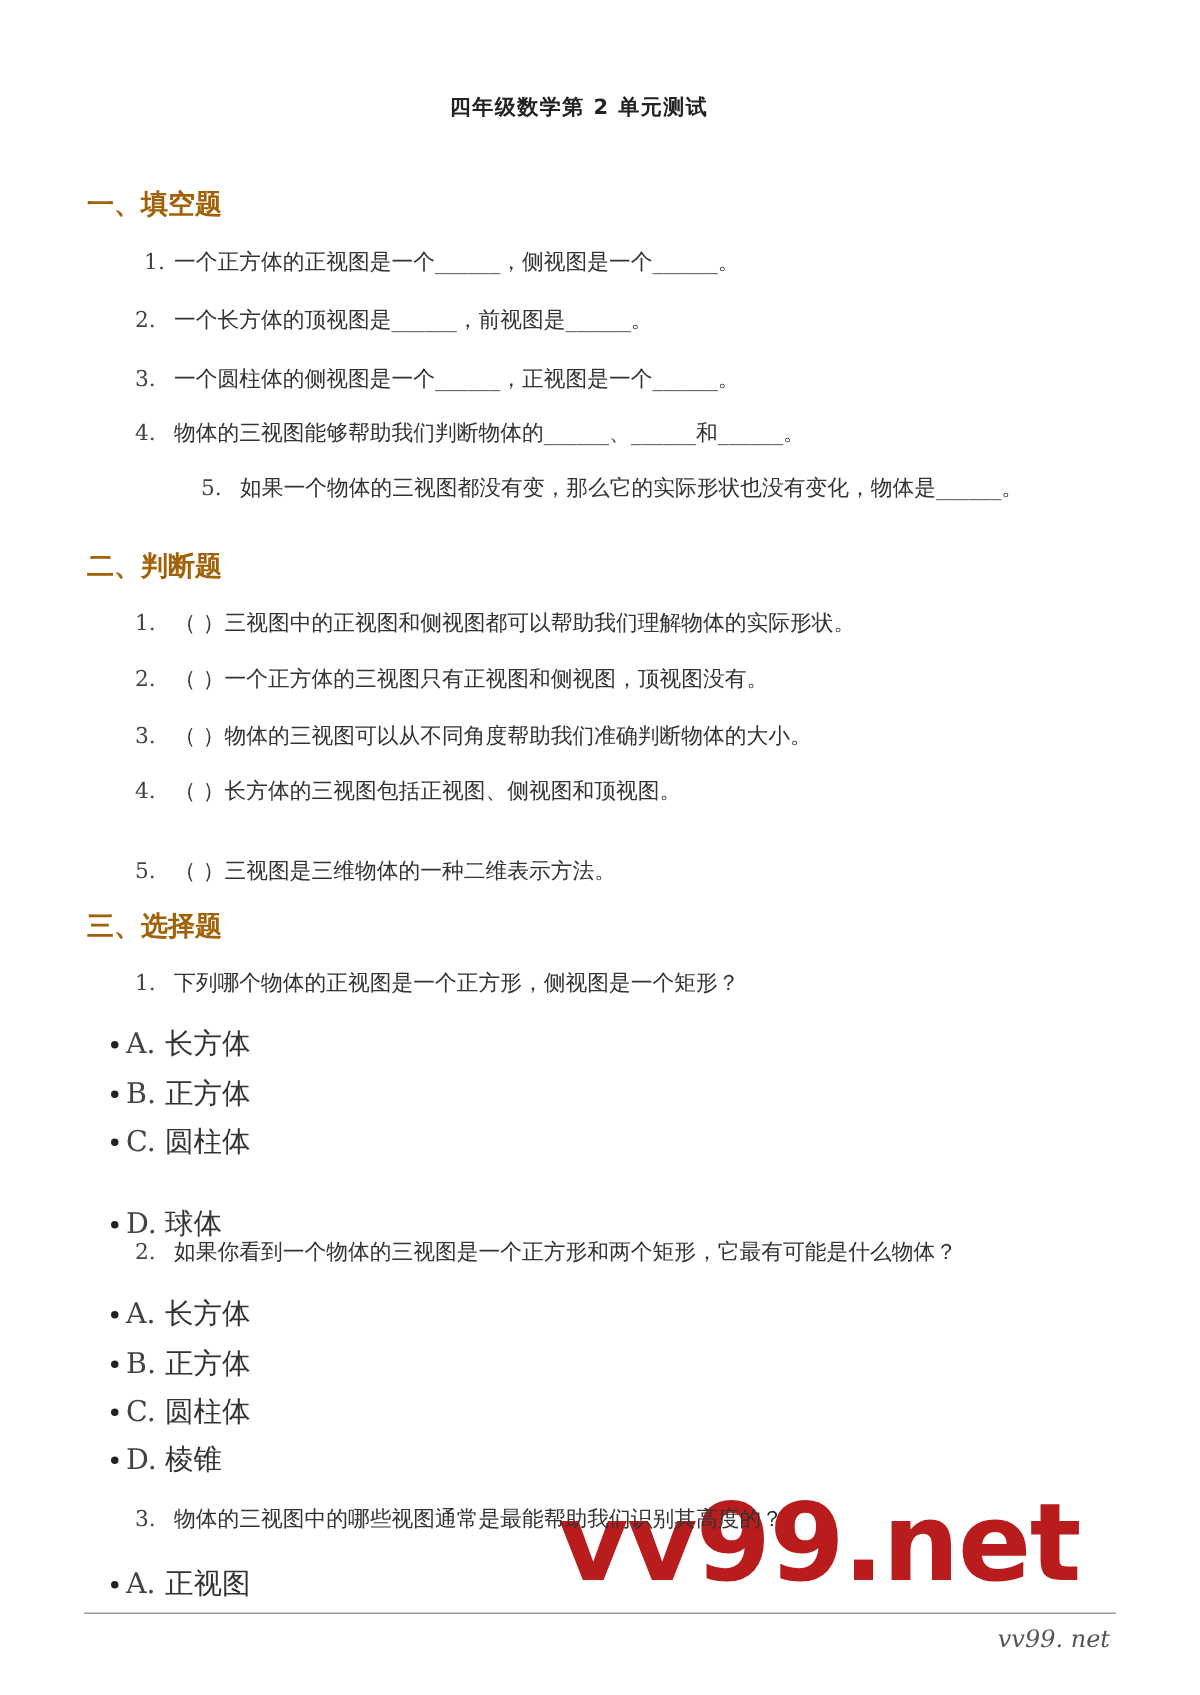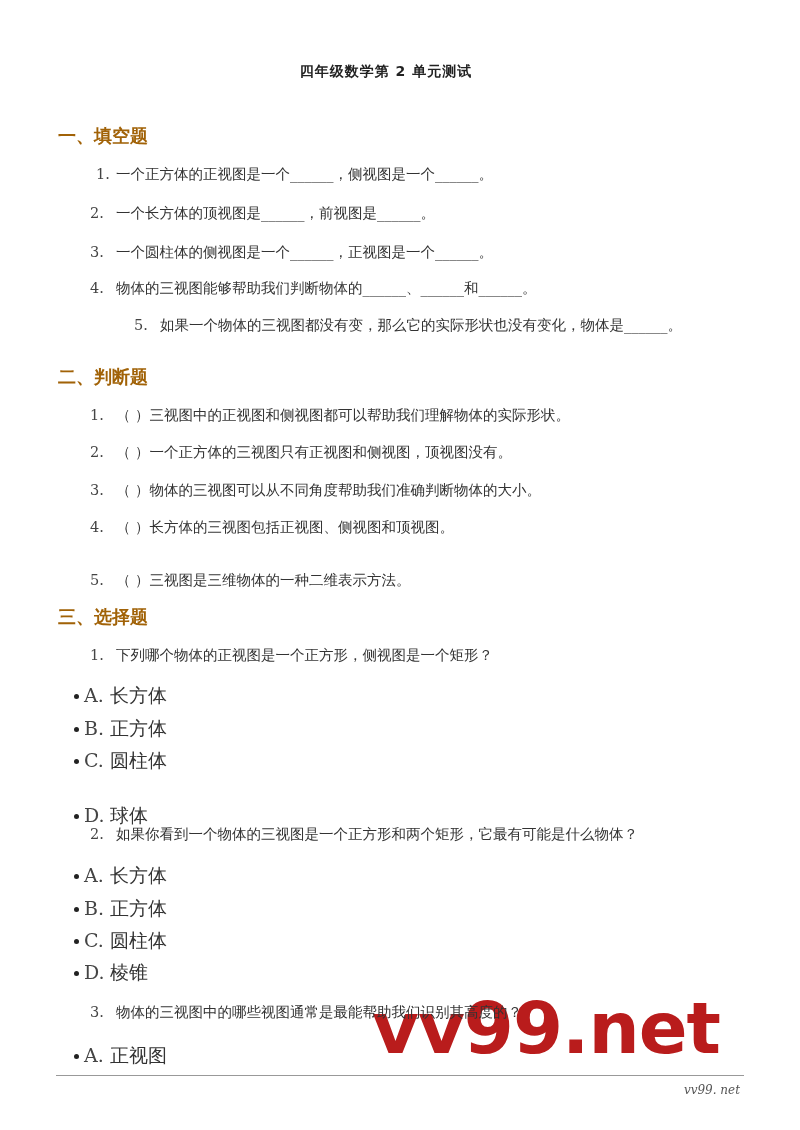--- a/index.html
+++ b/index.html
@@ -90,21 +90,21 @@
     width: 688px;
     height: 0;
     border-top: 1.5px solid #999;
   }
   .footer-text {
     position: absolute;
     right: 60px;
     top: 1083px;
     font-family: "DejaVu Serif", "Liberation Serif", serif;
     font-style: italic;
-    font-size: 12px;
+    font-size: 16px;
     color: #555;
   }
 </style>
 </head>
 <body>
 
 <div class="watermark">vv99.net</div>
 
 <div class="content">
   <div class="page-title">四年级数学第 2 单元测试</div>

